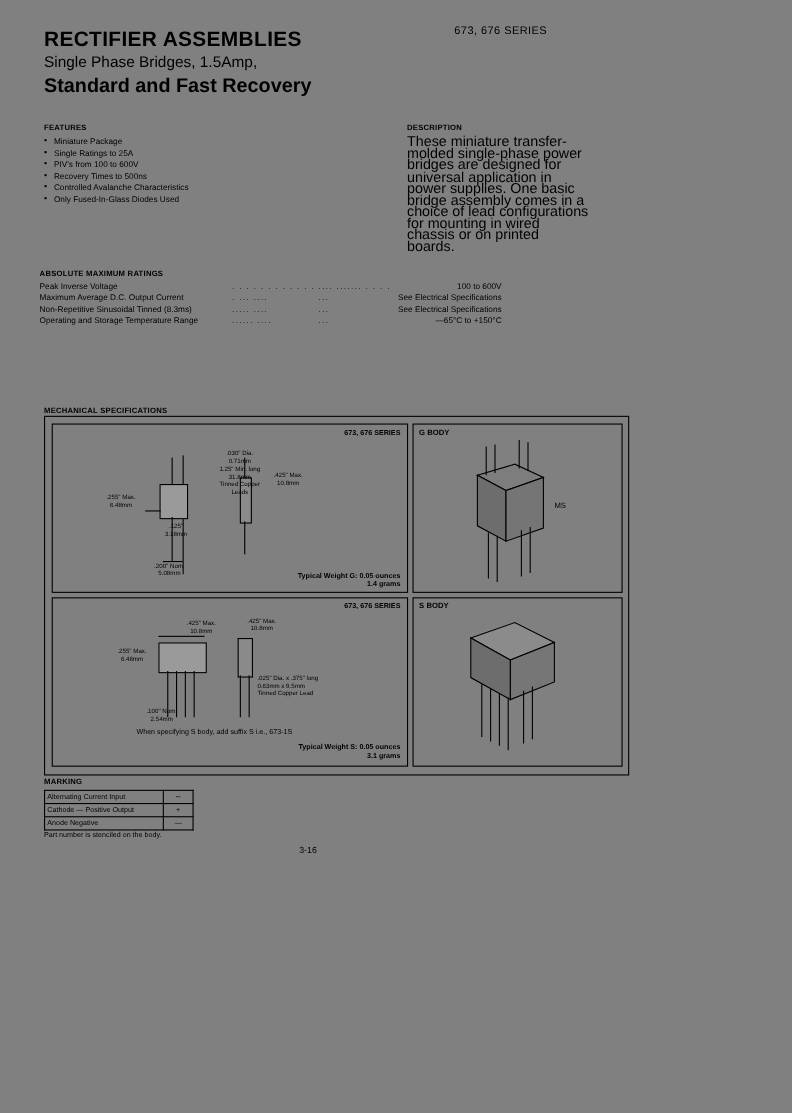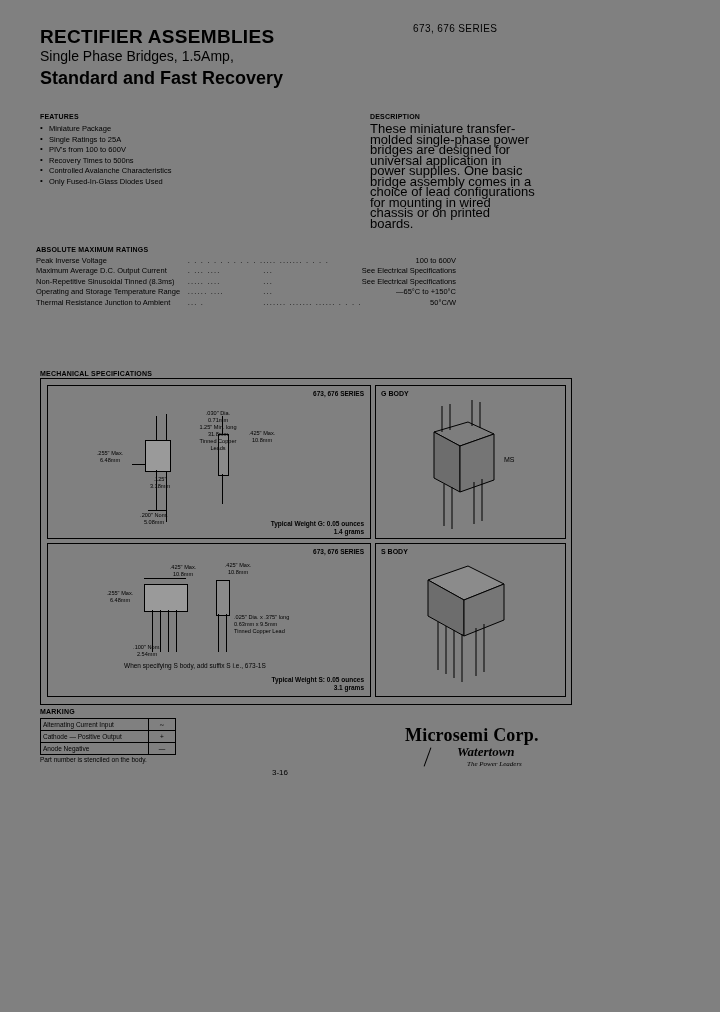--- a/index.html
+++ b/index.html
@@ -277,26 +277,20 @@
         <td class="amr-lbl">Non-Repetitive Sinusoidal Tinned (8.3ms)</td>
         <td class="amr-dots">.....  ....</td>
         <td class="amr-dots">...</td>
         <td class="amr-val">See Electrical Specifications</td>
       </tr>
       <tr>
         <td class="amr-lbl">Operating and Storage Temperature Range</td>
         <td class="amr-dots">......  ....</td>
         <td class="amr-dots">...</td>
         <td class="amr-val">—65°C to +150°C</td>
-      </tr>
-      <tr>
-        <td class="amr-lbl">Thermal Resistance Junction to Ambient</td>
-        <td class="amr-dots">... .</td>
-        <td class="amr-dots">.......  ....... ......  . . . .</td>
-        <td class="amr-val">50°C/W</td>
       </tr>
     </tbody>
       </table>
   </div>
 
   <div class="mech-head sec-head">MECHANICAL SPECIFICATIONS</div>
   <div class="mech-outer">
 
     <div class="panel panel-g-dim">
       <div class="series-tag">673, 676  SERIES</div>
@@ -440,22 +434,16 @@
       </tr>
       <tr>
         <td>Anode    Negative</td>
         <td class="sym">—</td>
       </tr>
     </tbody>
       </table>
     <div class="mark-note">Part number is stenciled on the body.</div>
   </div>
 
-  <div class="logo">
-    <div class="logo-main">Microsemi Corp.</div>
-    <div class="logo-sub">Watertown</div>
-    <div class="logo-sub2">The Power Leaders</div>
-    <div class="logo-slash"></div>
-  </div>
 
   <div class="pagenum">3-16</div>
 
 </div>
 
 </body></html>

